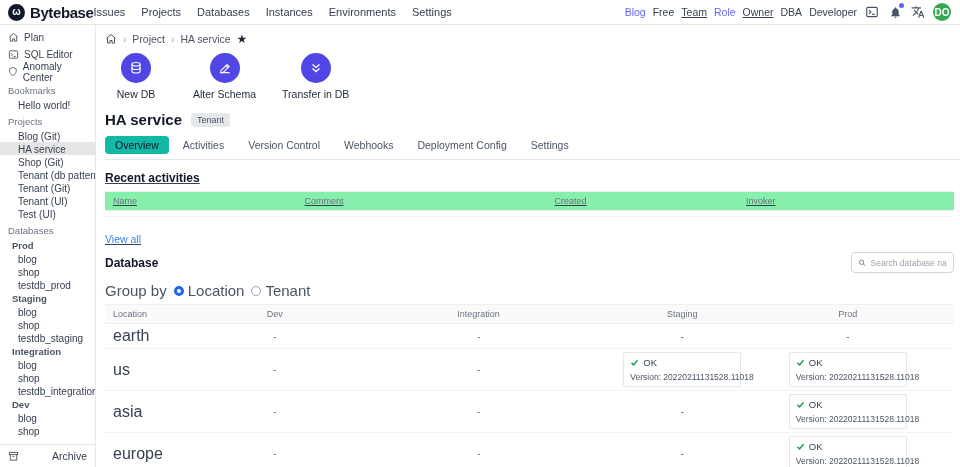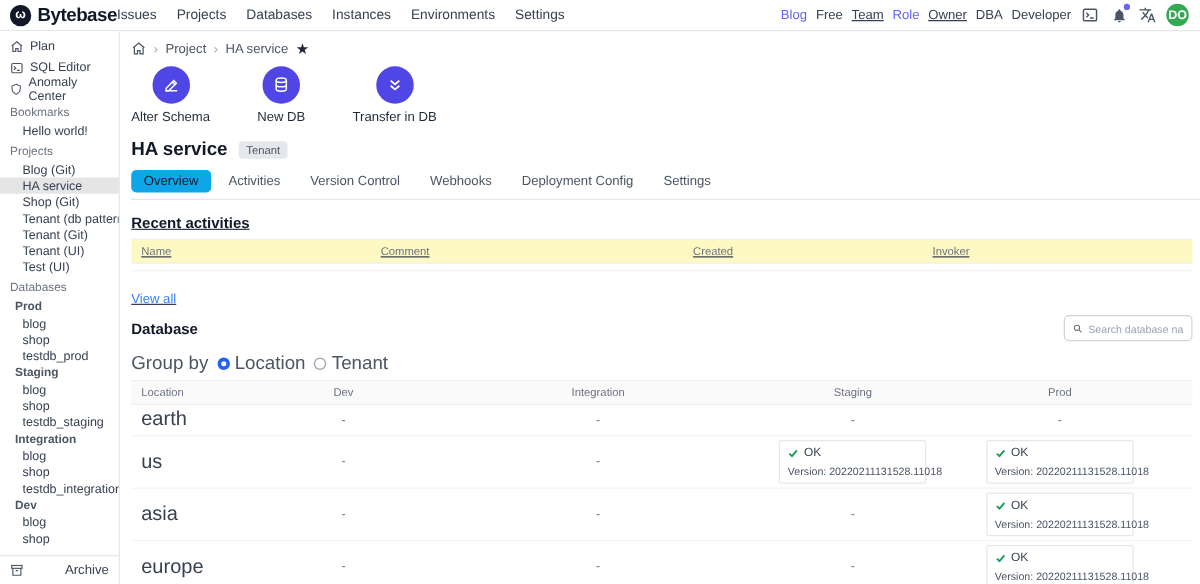--- a/index.html
+++ b/index.html
@@ -45,26 +45,26 @@
   .qa-circle { width:30px; height:30px; border-radius:50%; background:#4f46e5; display:flex; align-items:center; justify-content:center; }
   .qa-label { margin-top:5px; font-size:10.5px; color:#1f2937; }
 
   .title-row { display:flex; align-items:center; gap:9px; margin-top:11px; }
   .page-title { font-size:15px; font-weight:bold; color:#111827; }
   .badge { background:#e5e7eb; color:#4b5563; font-size:9px; padding:2px 6px; border-radius:3px; }
 
   .tabs-wrap { border-bottom:1px solid #e5e7eb; margin:8px -6px 0 0; padding-bottom:5px; }
   .tabs { display:flex; gap:4px; font-size:10.5px; color:#4b5563; }
   .tab { padding:3px 10px; border-radius:4px; cursor:pointer; }
-  .tab.active { background:#0ea5e9; color:#111827;text-align:right; }
+  .tab.active { background:#14b8a6; color:#111827;text-align:right; }
 
   .section-h { font-size:12px; font-weight:bold; color:#111827; }
 
   .recent { margin-top:11px;text-decoration:underline; }
-  .ra-head { display:flex; background:#fef9c3; border-top:1px solid #f0f0f0; border-bottom:1px solid #f0f0f0; font-size:9px; color:#6b7280; padding:4px 8px; margin-top:6px; }
+  .ra-head { display:flex; background:#86efac; border-top:1px solid #f0f0f0; border-bottom:1px solid #f0f0f0; font-size:9px; color:#6b7280; padding:4px 8px; margin-top:6px; }
   .ra-col-0 { width:23%; } .ra-col-1 { width:30%; } .ra-col-2 { width:23%; } .ra-col-3 { width:24%; }
   .ra-empty { height:6px; border-bottom:1px solid #f3f4f6; }
   .view-all { text-align:left; color:#3b82f6; font-size:10.5px; margin-top:16px; cursor:pointer; }
 
   .db-section { margin-top:7px; }
   .db-header { display:flex; align-items:center; justify-content:space-between; }
   .search-box { display:flex; align-items:center; gap:4px; border:1px solid #d1d5db; border-radius:4px; height:21px; width:103px; padding:0 6px; }
   .search-box input { border:none; outline:none; width:100%; font-size:8.5px; color:#374151; font-family:"Liberation Sans",sans-serif; }
   .search-box input::placeholder { color:#9ca3af; }
 
@@ -211,36 +211,36 @@
     <span class="crumb">Project</span>
     <span class="sep">›</span>
     <span>HA service</span>
     <span class="star">★</span>
   </div>
 
   <div class="quick-actions">
     <div class="qa">
       <div class="qa-circle">
         <svg width="14" height="14" viewBox="0 0 24 24" fill="none" stroke="#fff" stroke-width="2">
+            <ellipse cx="12" cy="5.5" rx="7" ry="3"></ellipse>
+            <path d="M5 5.5v6c0 1.66 3.13 3 7 3s7-1.34 7-3v-6"></path>
+            <path d="M5 11.5v6c0 1.66 3.13 3 7 3s7-1.34 7-3v-6"></path>
+          </svg>
+      </div>
+      <div class="qa-label">New DB</div>
+    </div>
+    <div class="qa">
+      <div class="qa-circle">
+        <svg width="14" height="14" viewBox="0 0 24 24" fill="none" stroke="#fff" stroke-width="2">
             <path d="M4 20h16"></path>
             <path d="M5 16.5V20h3.5L19 9.5 15.5 6 5 16.5z"></path>
             <path d="M13.5 8l3.5 3.5"></path>
           </svg>
       </div>
       <div class="qa-label">Alter Schema</div>
-    </div>
-    <div class="qa">
-      <div class="qa-circle">
-        <svg width="14" height="14" viewBox="0 0 24 24" fill="none" stroke="#fff" stroke-width="2">
-            <ellipse cx="12" cy="5.5" rx="7" ry="3"></ellipse>
-            <path d="M5 5.5v6c0 1.66 3.13 3 7 3s7-1.34 7-3v-6"></path>
-            <path d="M5 11.5v6c0 1.66 3.13 3 7 3s7-1.34 7-3v-6"></path>
-          </svg>
-      </div>
-      <div class="qa-label">New DB</div>
     </div>
     <div class="qa">
       <div class="qa-circle">
         <svg width="14" height="14" viewBox="0 0 24 24" fill="none" stroke="#fff" stroke-width="2.4">
             <path d="M6 6l6 5 6-5"></path>
             <path d="M6 13l6 5 6-5"></path>
           </svg>
       </div>
       <div class="qa-label">Transfer in DB</div>
     </div>

